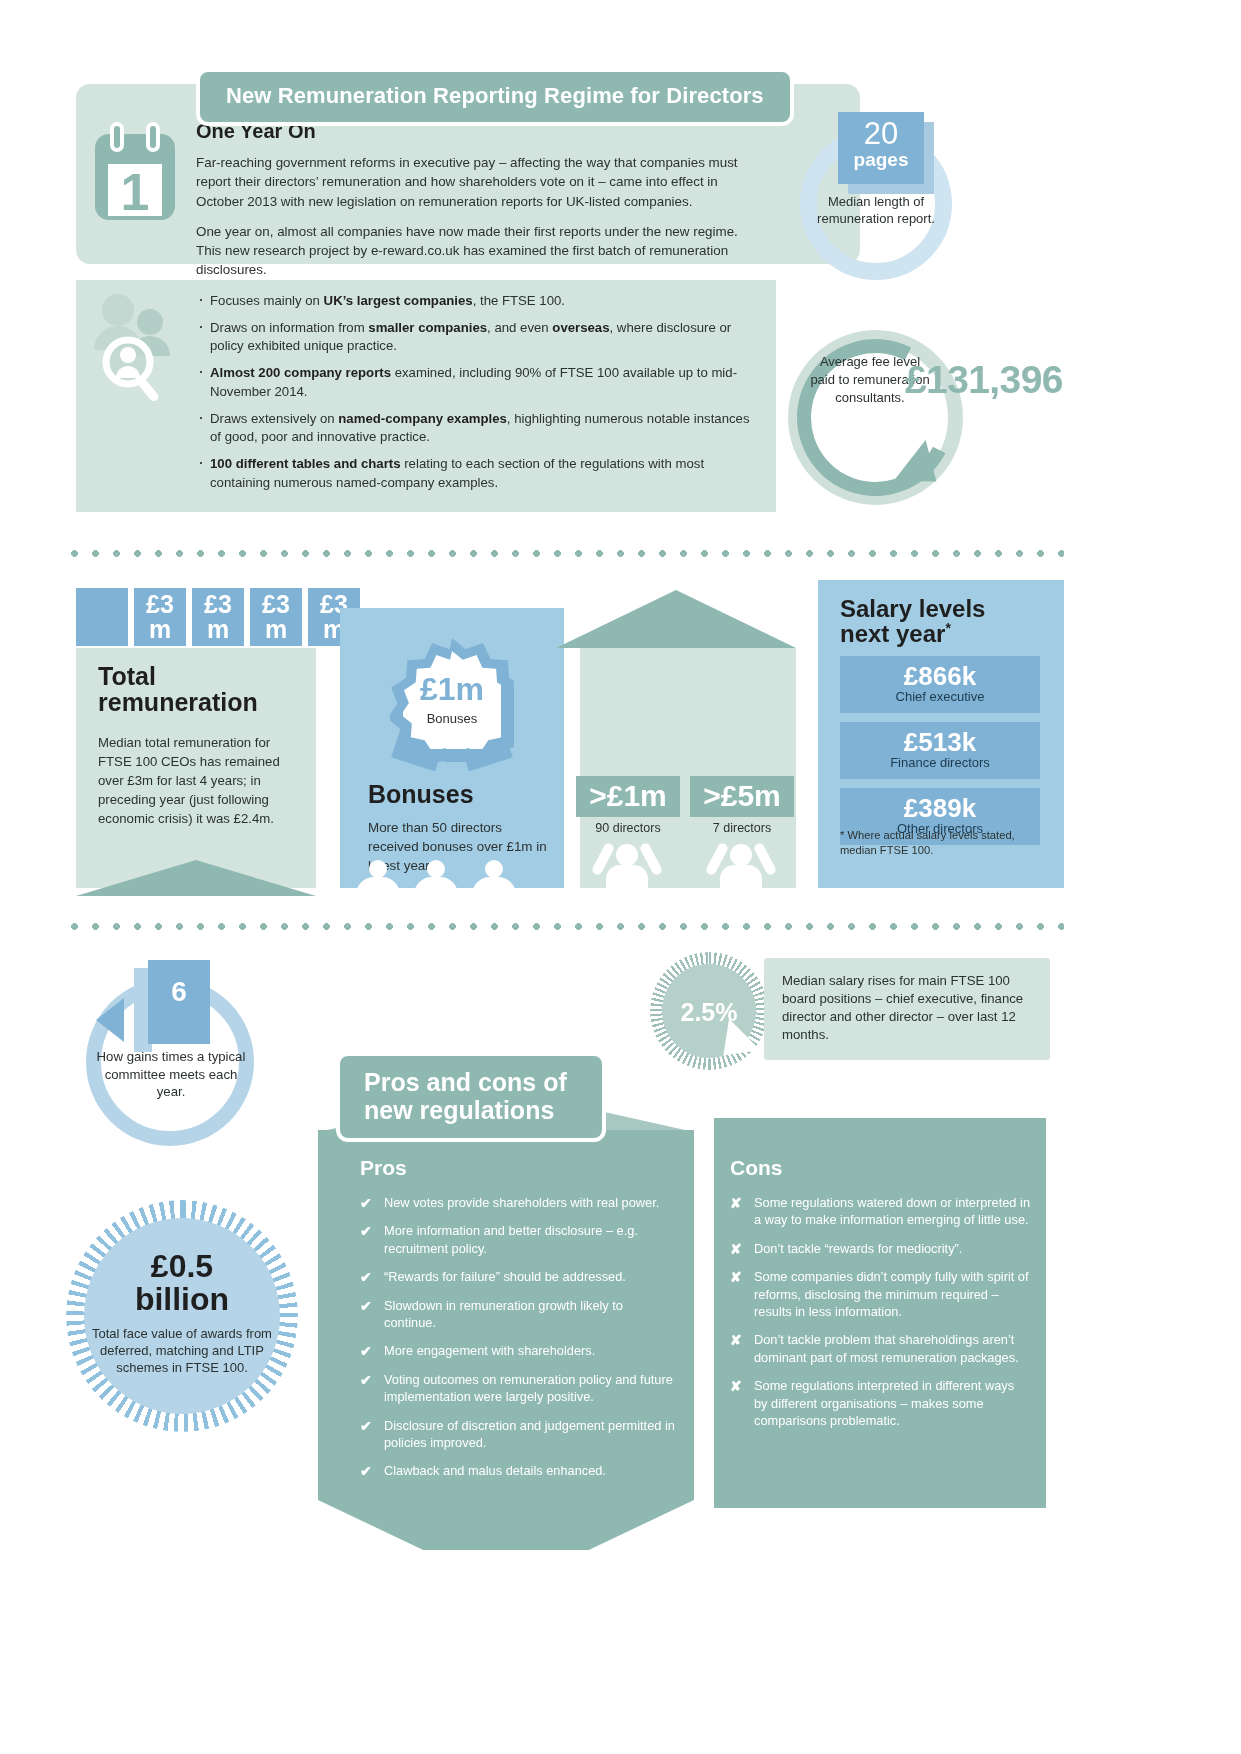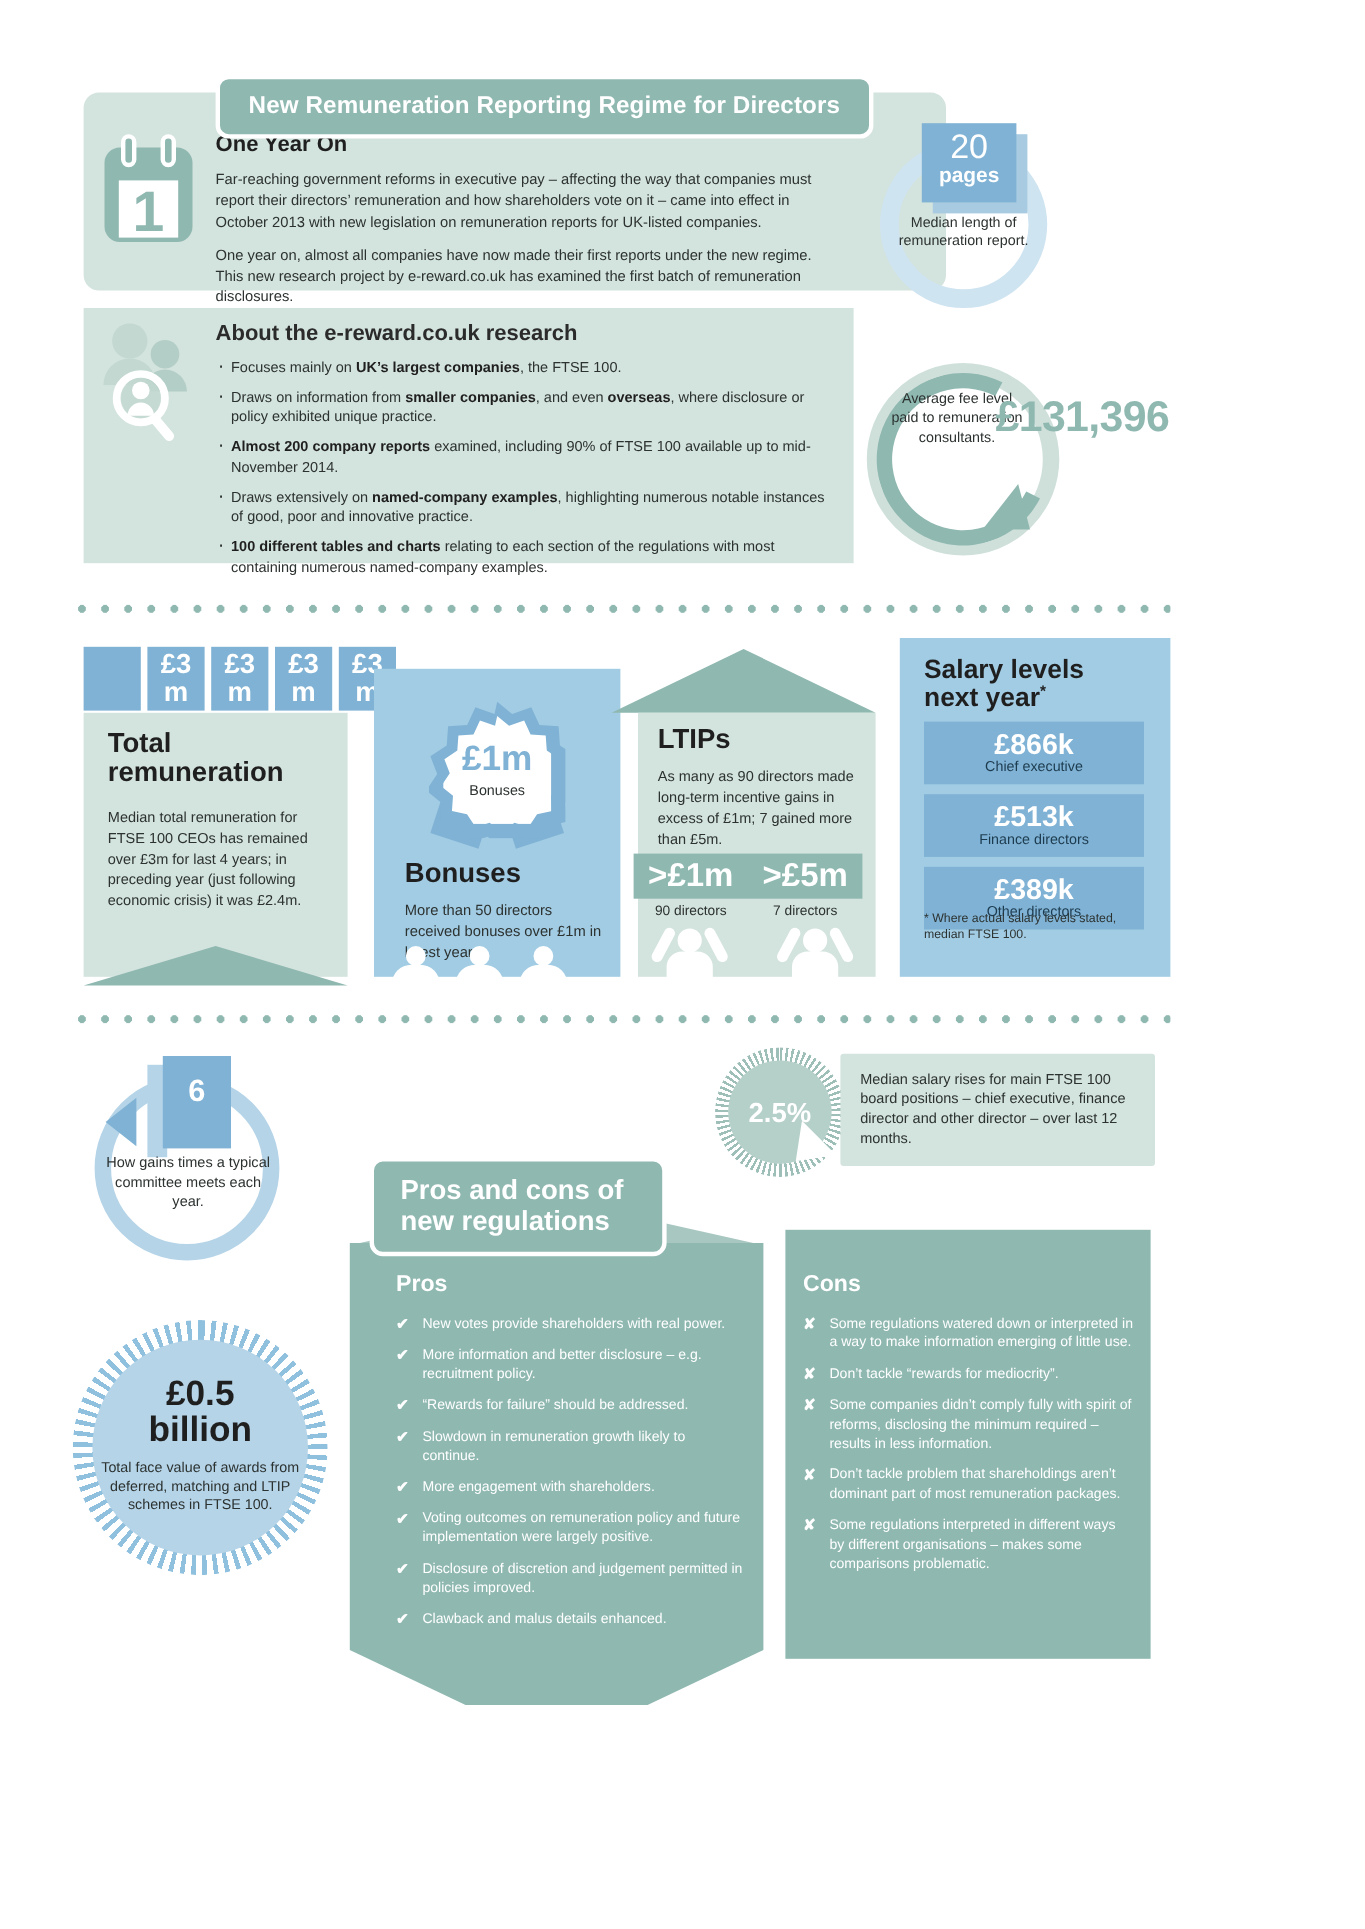--- a/index.html
+++ b/index.html
@@ -185,21 +185,21 @@
     background: #d3e3dd;
   }
   .ltip-roof {
     position: absolute; left: 556px; top: 30px;
     width: 0; height: 0;
     border-left: 120px solid transparent; border-right: 120px solid transparent;
     border-bottom: 58px solid #8fb8b0;
   }
   .ltip-inner { position: absolute; left: 598px; top: 100px; width: 190px; }
   .ltip-inner .p-body { margin-top: 10px; font-size: 13.2px; }
-  .ltip-tiles { position: absolute; left: 576px; top: 216px; display: flex; gap: 0; }
+  .ltip-tiles { position: absolute; left: 576px; top: 216px; display: flex; gap: 10px; }
   .ltip-tile { width: 104px; }
   .ltip-tile .tile-top {
     background: #8fb8b0; color: #fff; font-size: 30px; font-weight: bold;
     text-align: center; padding: 5px 0 6px 0; line-height: 1;
   }
   .ltip-tile .tile-sub {
     font-size: 12.5px; color: #2c3230; text-align: center; padding-top: 4px;
   }
   .cheer-row { position: absolute; left: 576px; top: 278px; display: flex; gap: 10px; }
   .cheer { width: 104px; height: 52px; position: relative; }
@@ -394,21 +394,20 @@
         <path d="M42 68 a20 20 0 0 1 40 0 z" fill="#b3cec6"></path>
         <circle cx="40" cy="74" r="22" fill="none" stroke="#ffffff" stroke-width="7"></circle>
         <circle cx="40" cy="74" r="18" fill="#c2d8d1" opacity=".85"></circle>
         <circle cx="40" cy="67" r="8" fill="#ffffff"></circle>
         <path d="M28 90 a12 12 0 0 1 24 0 z" fill="#ffffff"></path>
         <rect x="54" y="88" width="9" height="28" rx="4.5" fill="#ffffff" transform="rotate(-40 58 100)"></rect>
       </svg>
     </div>
 
     <div class="about-body">
-      <div class="h-about">About the e-reward.co.uk research</div>
       <ul class="bullets" id="about-bullets">
           <li>Focuses mainly on <b class="bold">UK’s largest companies</b>, the FTSE 100.</li>
           <li>Draws on information from <b class="bold">smaller companies</b>, and even <b class="bold">overseas</b>, where disclosure or policy exhibited unique practice.</li>
           <li><b class="bold">Almost 200 company reports</b> examined, including 90% of FTSE 100 available up to mid-November 2014.</li>
           <li>Draws extensively on <b class="bold">named-company examples</b>, highlighting numerous notable instances of good, poor and innovative practice.</li>
           <li><b class="bold">100 different tables and charts</b> relating to each section of the regulations with most containing numerous named-company examples.</li>
         </ul>
     </div>
 
     <div class="donut-20">
@@ -488,24 +487,20 @@
           <div class="body"></div>
         </div>
       <div class="person">
           <div class="head"></div>
           <div class="body"></div>
         </div>
     </div>
 
     <div class="ltip-roof"></div>
     <div class="ltip-panel"></div>
-    <div class="ltip-inner">
-      <div class="h-big">LTIPs</div>
-      <div class="p-body">As many as 90 directors made long-term incentive gains in excess of £1m; 7 gained more than £5m.</div>
-    </div>
     <div class="ltip-tiles">
       <div class="ltip-tile">
         <div class="tile-top">&gt;£1m</div>
         <div class="tile-sub">90 directors</div>
       </div>
       <div class="ltip-tile">
         <div class="tile-top">&gt;£5m</div>
         <div class="tile-sub">7 directors</div>
       </div>
     </div>

